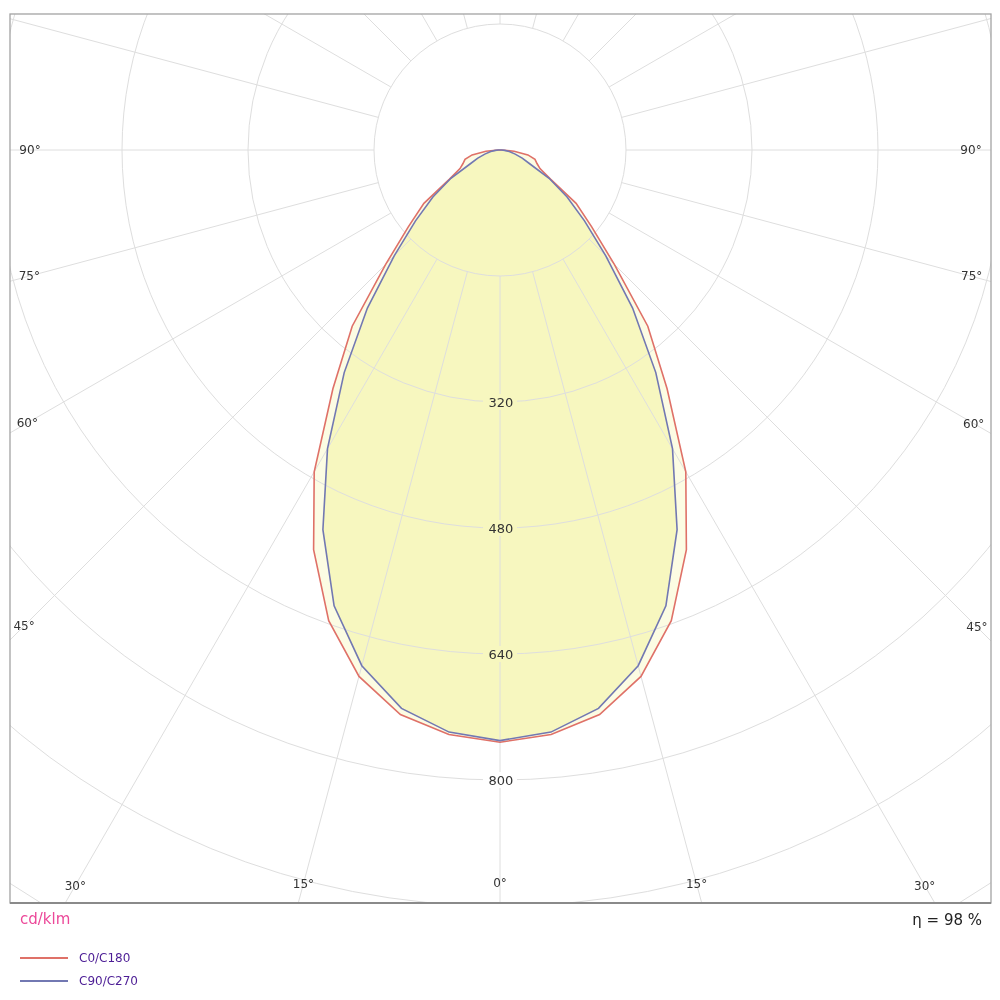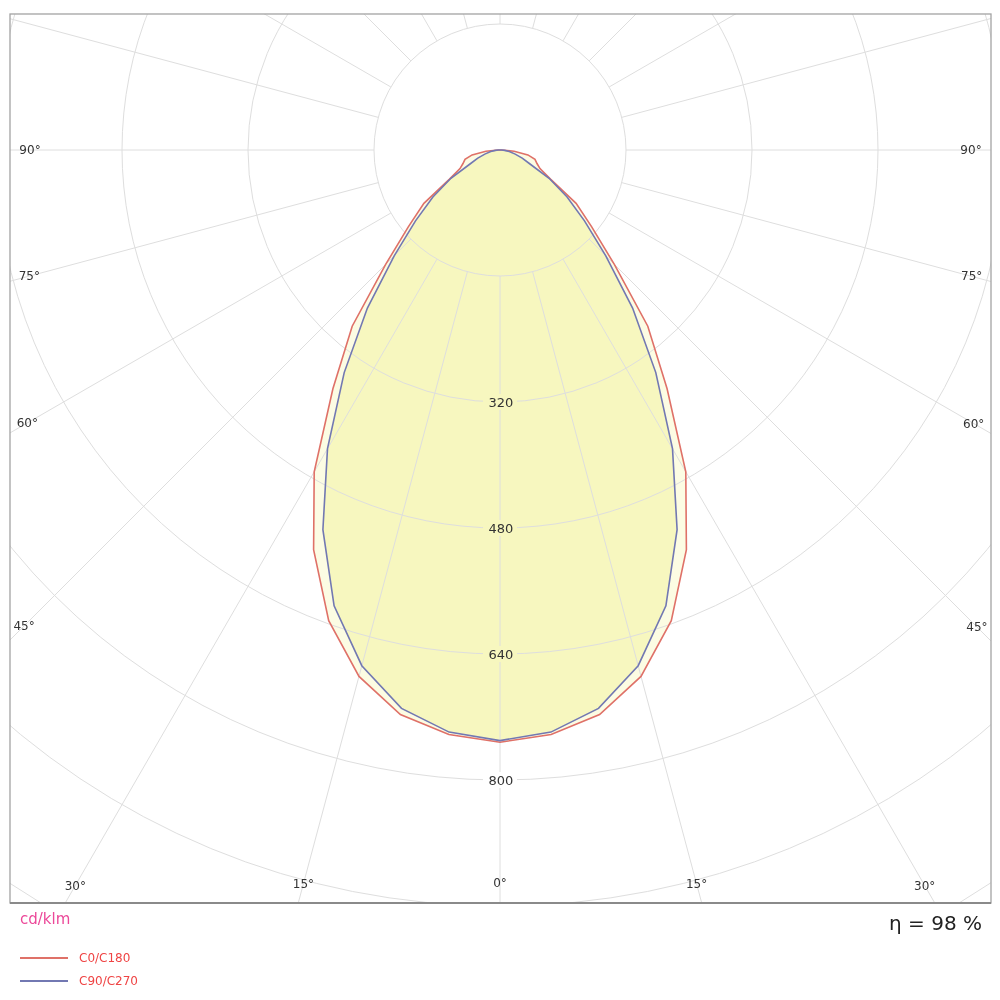--- a/index.html
+++ b/index.html
@@ -1,24 +1,24 @@
 <!DOCTYPE html>
 <html><head>
 <meta charset="utf-8">
 <style>
   html,body{margin:0;padding:0;background:#ffffff;}
   body{font-family:"DejaVu Sans","Liberation Sans",sans-serif;}
   .canvas{position:relative;width:1000px;height:1000px;background:#ffffff;overflow:hidden;}
   #plot-svg{position:absolute;left:0;top:0;}
   .unit-label{position:absolute;left:20px;top:910px;font-size:15px;color:#ec4899;}
-  .eff-label{position:absolute;right:18px;top:911px;font-size:20px;color:#222;margin-left:32px;}
+  .eff-label{position:absolute;right:18px;top:911px;font-size:15px;color:#222;margin-left:32px;}
   .legend{position:absolute;left:20px;top:946px;}
   .legend-row{display:flex;align-items:center;height:23px;}
   .legend-line{width:48px;height:0;border-top:2px solid #999;margin-right:11px;}
-  .legend-text{font-size:12px;color:#ef4444;}
+  .legend-text{font-size:12px;color:#4c1d95;}
   svg text{font-family:"DejaVu Sans","Liberation Sans",sans-serif;}
 </style>
 </head>
 <body>
 
 <div class="canvas">
 
   <svg id="plot-svg" width="1000" height="1000" viewBox="0 0 1000 1000">
       <defs>
         <clipPath id="plotclip">

